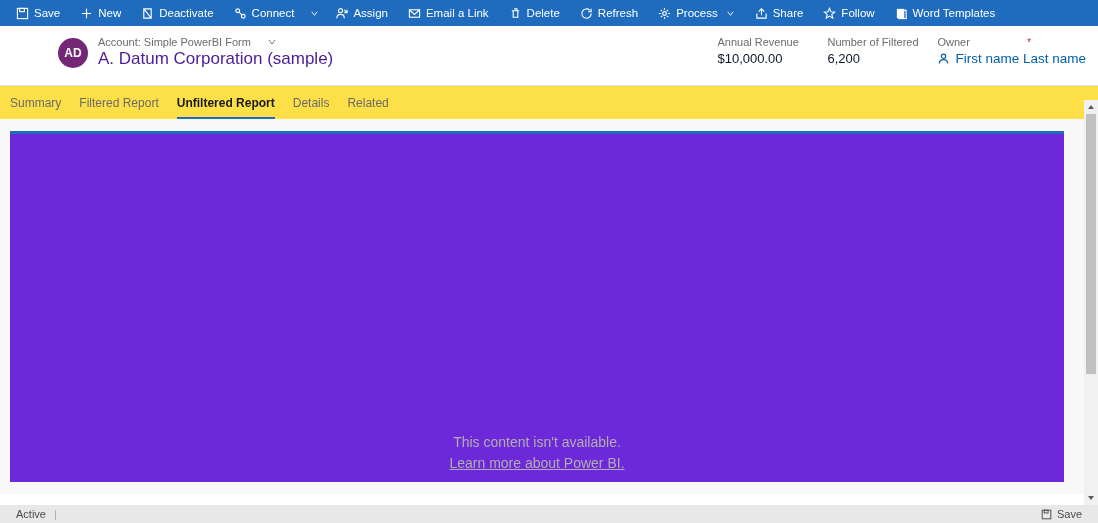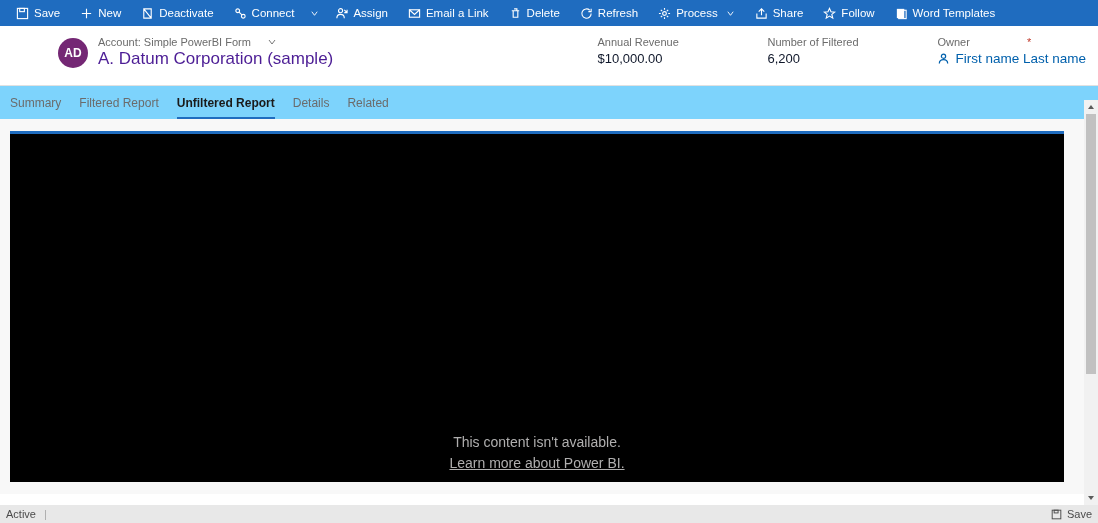--- a/index.html
+++ b/index.html
@@ -13,49 +13,49 @@
     .cmd-drop { padding: 0 6px; }
     .cmd-drop svg { width: 9px; height: 9px; }
 
     
     .record-header { display: flex; align-items: flex-start; padding: 10px 12px 16px 10px; border-bottom: 1px solid #e1e1e1; gap: 10px; }
     .avatar { width: 30px; height: 30px; border-radius: 50%; background: #742774; color: #fff; display: flex; align-items: center; justify-content: center; font-size: 12px; font-weight: 600; flex-shrink: 0; margin-top: 2px; margin-left: 48px; }
     .titles { flex: 1; min-width: 0; }
     .form-label { color: #6b6b6b; font-size: 11px; display: flex; align-items: center; gap: 16px; }
     .form-label svg { width: 10px; height: 10px; }
     .record-name { font-size: 17px; color: #4c1d95; font-weight: 400; margin-top: 1px; }
-    .header-fields { display: flex; gap: 60px; padding-top: 0; }
+    .header-fields { display: flex; padding-top: 0; }
     .hf { display: flex; flex-direction: column; gap: 3px; min-width: 110px; }
     .hf-label { color: #6b6b6b; font-size: 11px; }
     .hf-value { color: #0f172a; font-size: 13px; }
     .hf-owner .hf-label::after { content: " *"; color: #c0392b; position: relative; left: 54px; }
     .owner-val { color: #0060ac; font-size: 13.5px; display: flex; align-items: center; gap: 5px; }
     .owner-val svg { width: 13px; height: 13px; stroke: #0060ac; fill: none; stroke-width: 1.3; }
 
     
-    .tabs { display: flex; gap: 18px; padding: 8px 20px 0 10px; font-size: 12px; background: #7dd3fc; }
+    .tabs { display: flex; gap: 18px; padding: 8px 20px 0 10px; font-size: 12px; background: #fde047; }
     .tab { color: #6b6b6b; padding: 2px 0 7px 0; cursor: pointer; border-bottom: 2px solid transparent; }
     .tab.active { color: #1a1a1a; font-weight: 600; border-bottom: 2px solid #1f6cbf; }
 
     
     .content-wrap { padding: 12px 10px; background: #f8f8f8; height: calc(100% - 26px - 74px - 30px - 18px); overflow: hidden; position: relative; }
-    .report-box { background: #000000; border-top: 3px solid #1f6cbf; width: calc(100% - 24px); height: 100%; position: relative; }
+    .report-box { background: #6d28d9; border-top: 3px solid #1f6cbf; width: calc(100% - 24px); height: 100%; position: relative; }
     .empty { position: absolute; left: 50%; transform: translateX(-50%); bottom: 8px; text-align: center; color: #b0afaf; font-size: 14px; line-height: 1.5; }
     .empty a { color: #b0afaf; text-decoration: underline; }
 
     
     .scroll-track { position: absolute; right: 0; top: 100px; width: 14px; bottom: 18px; background: #f1f1f1; }
     .scroll-thumb { position: absolute; top: 14px; left: 2px; right: 2px; height: 260px; background: #c1c1c1; }
     .scroll-arrow { position: absolute; left: 0; width: 14px; height: 14px; display:flex; align-items:center; justify-content:center; }
     .scroll-arrow svg { width:8px; height:8px; fill:#5b5b5b; }
     .scroll-arrow.top { top:0; }
     .scroll-arrow.bot { bottom:0; }
 
     
-    .status-bar { position: absolute; bottom: 0; left: 0; right: 0; height: 18px; background: #e8e8e8; display: flex; align-items: center; padding: 0 6px; font-size: 11px; color: #4b4b4b; justify-content: space-between; }
+    .status-bar { position: absolute; bottom: 0; left: 0; right: 0; height: 18px; background: #e8e8e8; display: flex; align-items: center; padding: 0 16px; font-size: 11px; color: #4b4b4b; justify-content: space-between; }
     .status-right { display: flex; align-items: center; gap: 5px; }
     .status-right svg { width: 11px; height: 11px; stroke: #4b4b4b; fill: none; stroke-width: 1.2; }
     .status-left .divider { display:inline-block; width:1px; height:10px; background:#b0b0b0; margin-left:6px; position:relative; top:2px; }
   </style>
 </head>
 <body>
 
 <div class="cmd-bar">
   <div class="cmd-item">
     <span class="cmd-icon">

